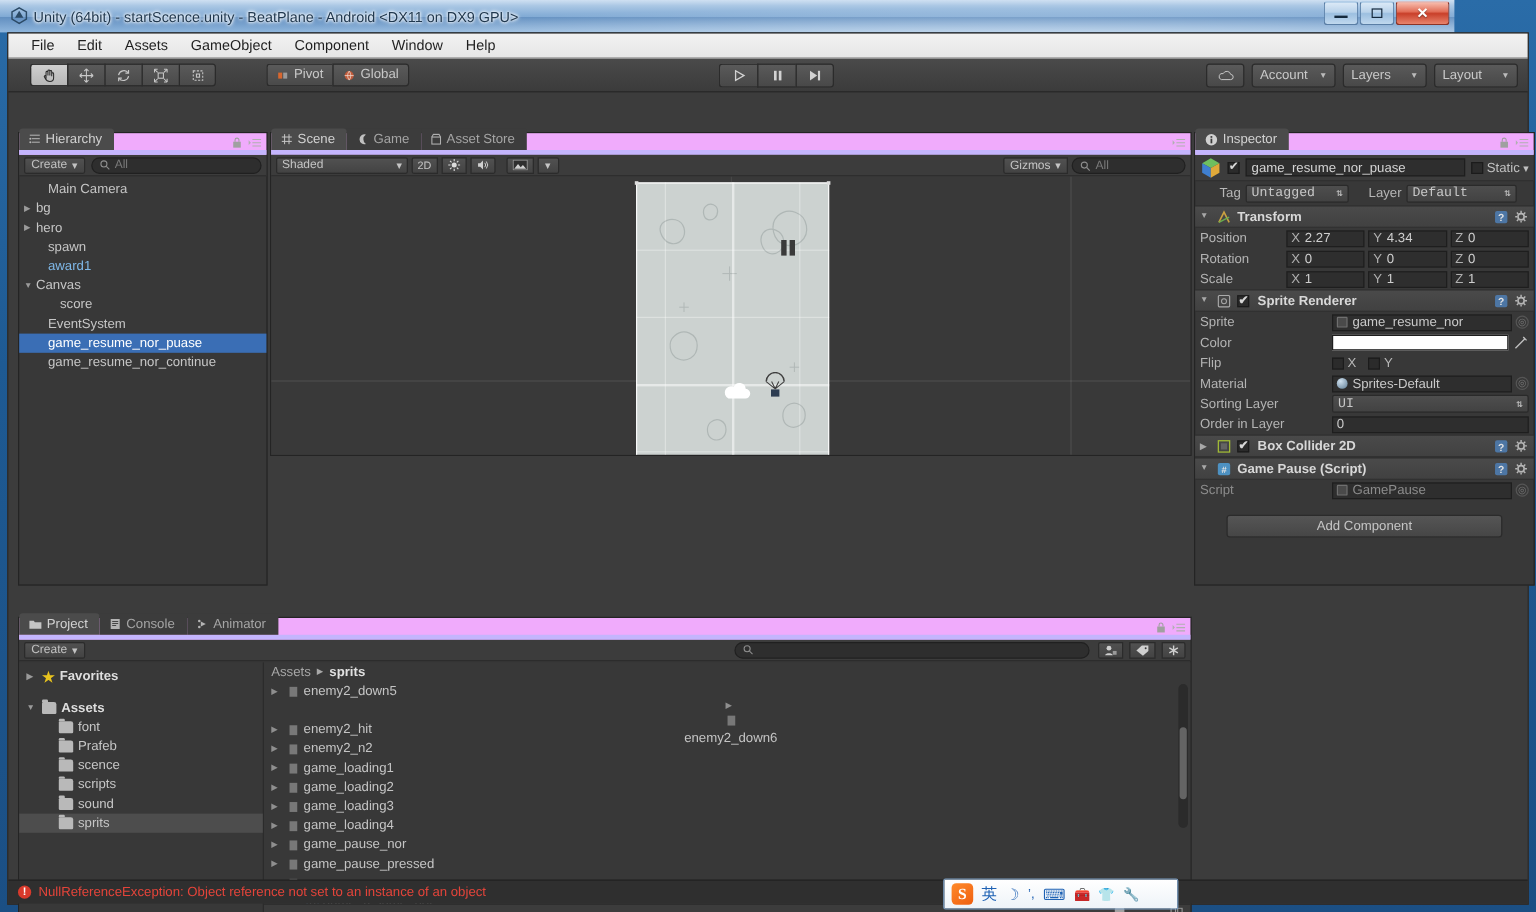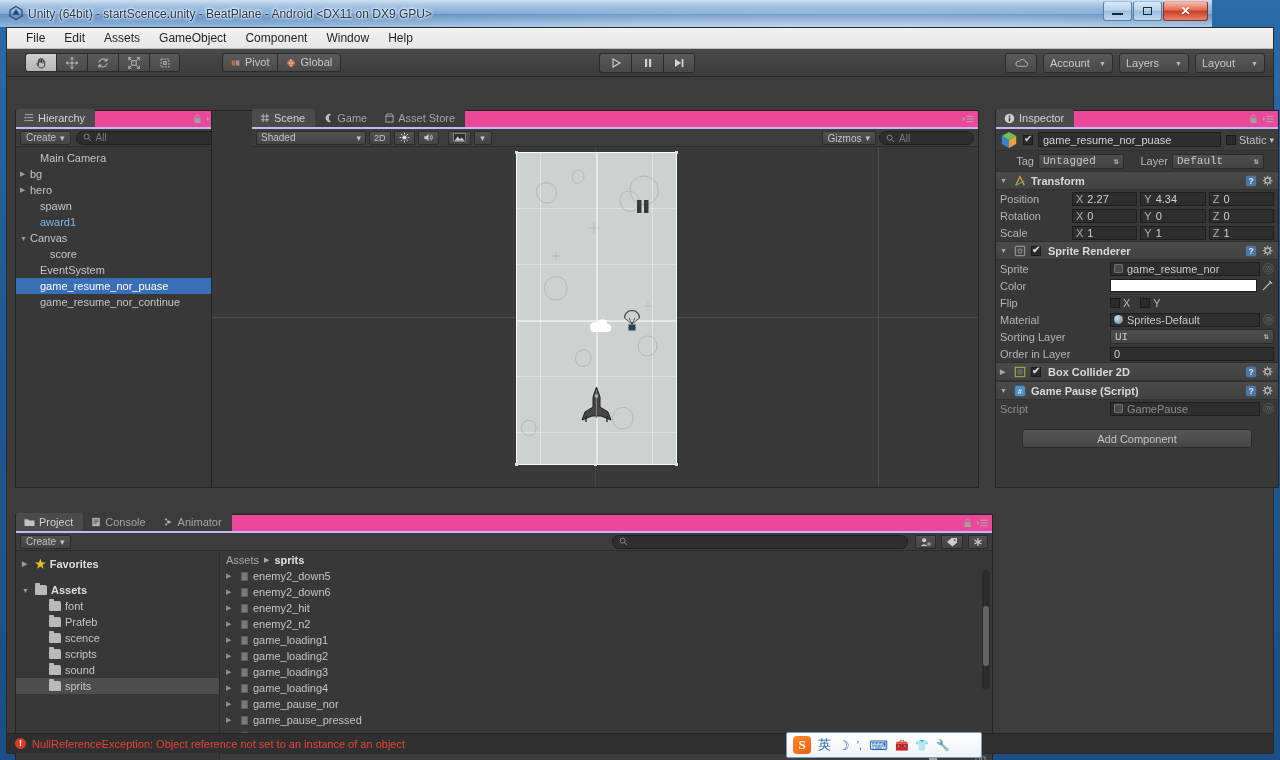--- a/index.html
+++ b/index.html
@@ -121,22 +121,22 @@
     border:1px solid #2b2b2b; border-radius:3px;
     background:linear-gradient(180deg,#5a5a5a,#484848);
     display:flex; align-items:center; justify-content:space-between;
     font-size:11px; color:#c9c9c9;
   }
   .dropbtn .ar { font-size:7px; color:#bbb; margin-left:6px;}
 
   
   .panel { position:absolute; background:#383838; border:1px solid #242424; }
   .panel-tabs {
-    height:18px; background:#ec4899; display:flex; align-items:flex-end;
-    border-bottom:2px solid #c4b5fd; position:relative;text-align:center;
+    height:18px; background:#f0abfc; display:flex; align-items:flex-end;
+    border-bottom:4px solid #c4b5fd; position:relative;text-align:center;
   }
   .ptab {
     height:18px; padding:0 10px 0 8px; display:flex; align-items:center; gap:4px;
     font-size:11px; color:#a5a5a5; background:#3c3c3c;
   }
   .ptab.active { background:#4b4b4b; color:#d2d2d2; border-radius:3px 3px 0 0; }
   .tabicons { position:absolute; right:4px; top:3px; display:flex; gap:5px; align-items:center;}
 
   .subbar {
     height:18px; background:#3c3c3c; border-bottom:1px solid #2c2c2c;
@@ -158,21 +158,21 @@
   .hlist { padding-top:3px; font-size:11px; }
   .hrow {
     height:16px; display:flex; align-items:center; padding-left:8px; color:#c6c6c6;
     white-space:nowrap;
   }
   .hrow .tri { width:10px; font-size:7px; color:#9a9a9a; }
   .hrow.selected { background:#3a6eb5; color:#ffffff; }
   .hrow.prefab { color:#7fb8e8; }
 
   
-  #scene { left:204px; top:82px; width:768px; height:378px;padding-left:40px; }
+  #scene { left:218px; top:82px; width:768px; height:270px; }
   .sceneview { position:absolute; left:0; top:36px; right:0; bottom:0; background:#393939; overflow:hidden;}
   .scenetoolbar {
     height:18px; background:#3c3c3c; border-bottom:1px solid #2c2c2c;
     display:flex; align-items:center; padding:0 4px; gap:3px; position:relative;
   }
   .shadedsel {
     height:14px; width:110px; background:linear-gradient(180deg,#515151,#434343);
     border:1px solid #2b2b2b; border-radius:2px;
     display:flex; align-items:center; justify-content:space-between;
     padding:0 4px; font-size:10px; color:#c5c5c5;
@@ -1020,21 +1020,21 @@
             <div id="asset-rows">
                 <div class="arow" style="padding-left: 6px;">
                   <span class="tri">▶</span>
                   <span class="thumb">
                     <svg width="11" height="11" viewBox="0 0 12 12">
                       <rect x="2.5" y="1.5" width="7" height="9" fill="#8d8d8d" opacity=".75"></rect>
                     </svg>
                   </span>
                   <span>enemy2_down5</span>
                 </div>
-                <div class="arow" style="padding-left: 6px;">
+                <div class="arow" style="padding-left: 6px; flex-direction: column;">
                   <span class="tri">▶</span>
                   <span class="thumb">
                     <svg width="11" height="11" viewBox="0 0 12 12">
                       <rect x="2.5" y="1.5" width="7" height="9" fill="#8d8d8d" opacity=".75"></rect>
                     </svg>
                   </span>
                   <span>enemy2_down6</span>
                 </div>
                 <div class="arow" style="padding-left: 6px;">
                   <span class="tri">▶</span>

